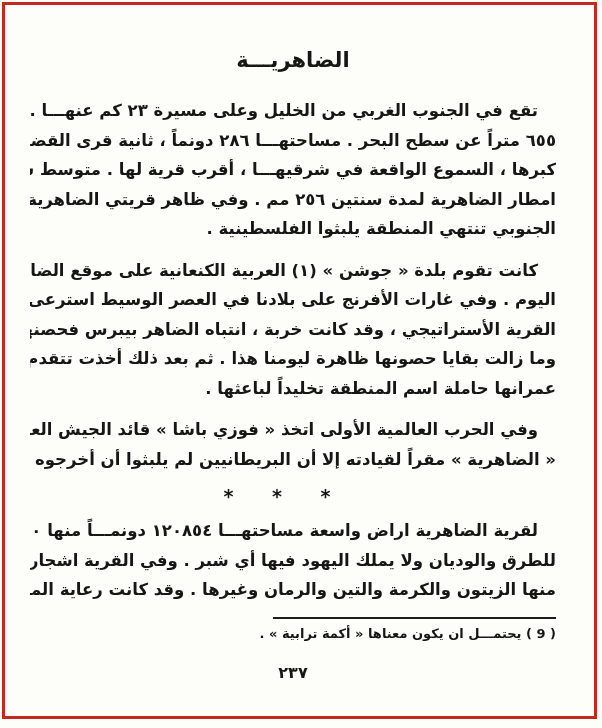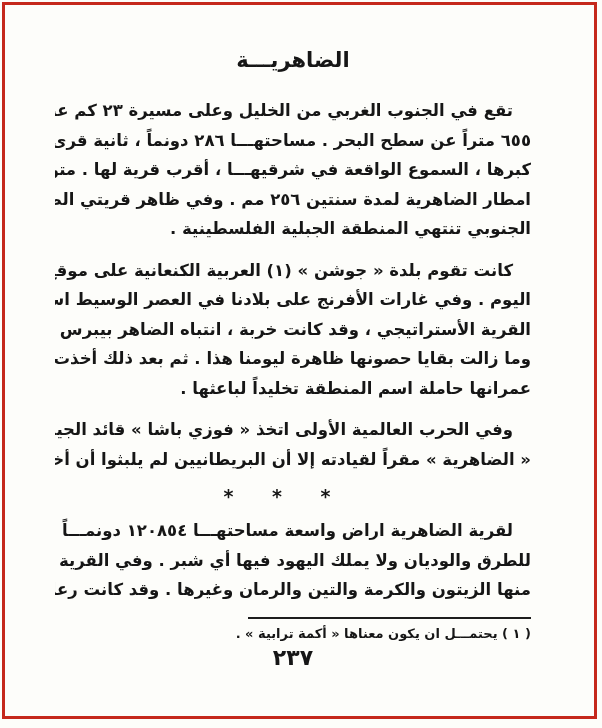--- a/index.html
+++ b/index.html
@@ -26,21 +26,21 @@
     background: #fdfdfa;
   }
   .page-content {
     position: absolute;
     left: 0;
     top: 0;
     width: 586px;
     height: 728px;
     direction: rtl;
     color: #161616;
-    padding: 0 55px;
+    padding: 0 30px;
     box-sizing: border-box;
   }
   .page-title {
     margin-top: 48px;
     margin-bottom: 24px;
     text-align: center;
     font-size: 21px;
     font-weight: bold;
     letter-spacing: 0.5px;
   }
@@ -82,42 +82,43 @@
     margin-right: 0;
     margin-bottom: 4px;
   }
   .footnote-text {
     text-align: right;
     font-size: 13px;
     font-weight: bold;
     line-height: 22px;
   }
   .page-number {
+    margin-top: 18px;
     text-align: center;
-    font-size: 22px;
+    font-size: 16px;
     font-weight: bold;
     letter-spacing: 1px;
   }
 </style>
 </head>
 <body>
 
 <div class="canvas">
   <div class="page-frame"></div>
 
   <div class="page-content">
 
     <div class="page-title">الضاهريـــة</div>
 
     <div class="para">
       <div class="line first">تقع في الجنوب الغربي من الخليل وعلى مسيرة ٢٣ كم عنهـــا . ترتفع</div>
       <div class="line">٦٥٥ متراً عن سطح البحر . مساحتهـــا ٢٨٦ دونماً ، ثانية قرى القضاء في</div>
       <div class="line">كبرها ، السموع الواقعة في شرقيهـــا ، أقرب قرية لها . متوسط سقوط</div>
       <div class="line">امطار الضاهرية لمدة سنتين ٢٥٦ مم . وفي ظاهر قريتي الضاهرية والسموع</div>
-      <div class="line last">الجنوبي تنتهي المنطقة الجبلية الفلسطينية .</div>
+      <div class="line last">الجنوبي تنتهي المنطقة يلبثوا الفلسطينية .</div>
     </div>
 
     <div class="para">
       <div class="line first">كانت تقوم بلدة « جوشن » (١) العربية الكنعانية على موقع الضاهرية</div>
       <div class="line">اليوم . وفي غارات الأفرنج على بلادنا في العصر الوسيط استرعى موقع هذه</div>
       <div class="line">القرية الأستراتيجي ، وقد كانت خربة ، انتباه الضاهر بيبرس فحصنهـــا</div>
       <div class="line">وما زالت بقايا حصونها ظاهرة ليومنا هذا . ثم بعد ذلك أخذت تتقدم في</div>
       <div class="line last">عمرانها حاملة اسم المنطقة تخليداً لباعثها .</div>
     </div>
 
@@ -129,19 +130,19 @@
     <div class="separator">* * *</div>
 
     <div class="para">
       <div class="line first">لقرية الضاهرية اراض واسعة مساحتهـــا ١٢٠٨٥٤ دونمـــاً منها ٣٤٠</div>
       <div class="line">للطرق والوديان ولا يملك اليهود فيها أي شبر . وفي القرية اشجار مثمرة</div>
       <div class="line">منها الزيتون والكرمة والتين والرمان وغيرها . وقد كانت رعاية المواشي</div>
     </div>
 
     <div class="footnote-block">
       <div class="footnote-rule"></div>
-      <div class="footnote-text">( ١ ) يحتمـــل ان يكون معناها « أكمة ترابية » .</div>
+      <div class="footnote-text">( 9 ) يحتمـــل ان يكون معناها « أكمة ترابية » .</div>
     </div>
 
     <div class="page-number">٢٣٧</div>
 
   </div>
 </div>
 
 </body></html>

